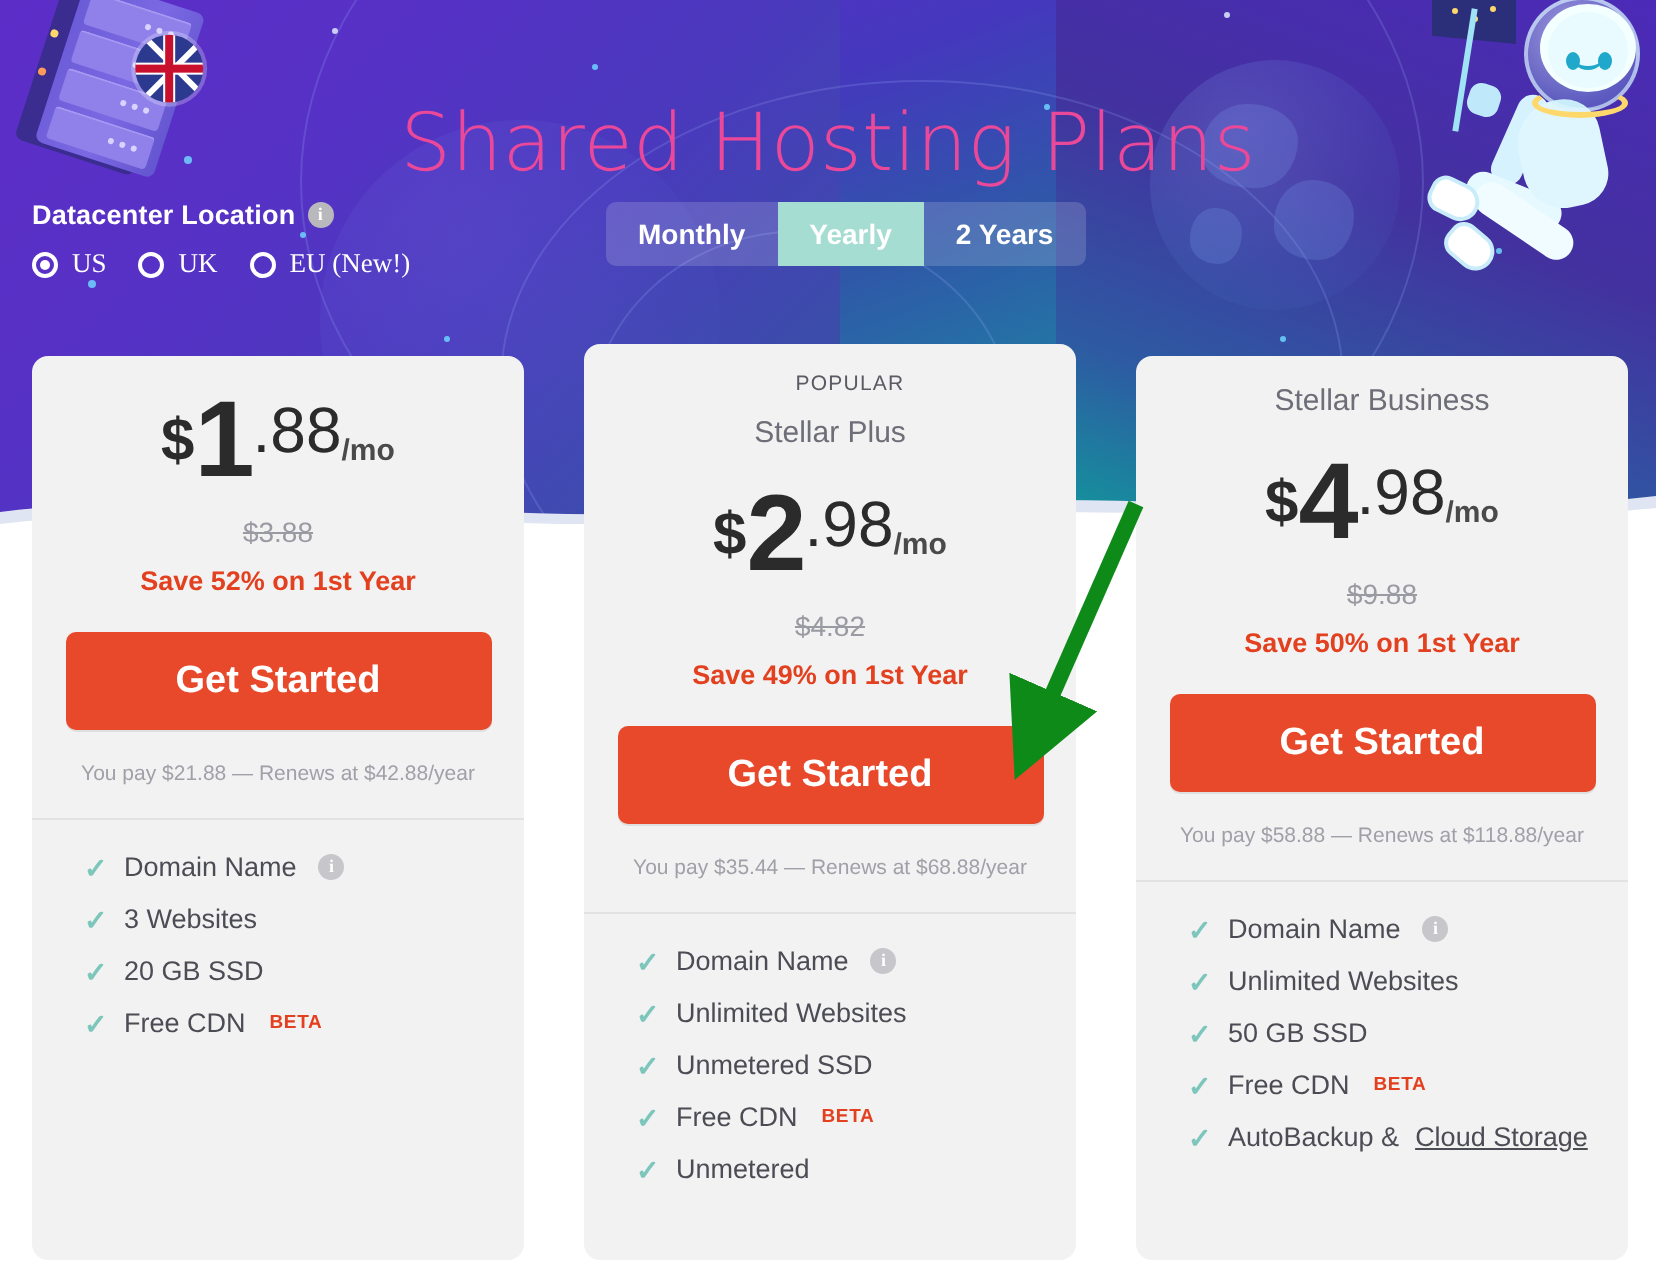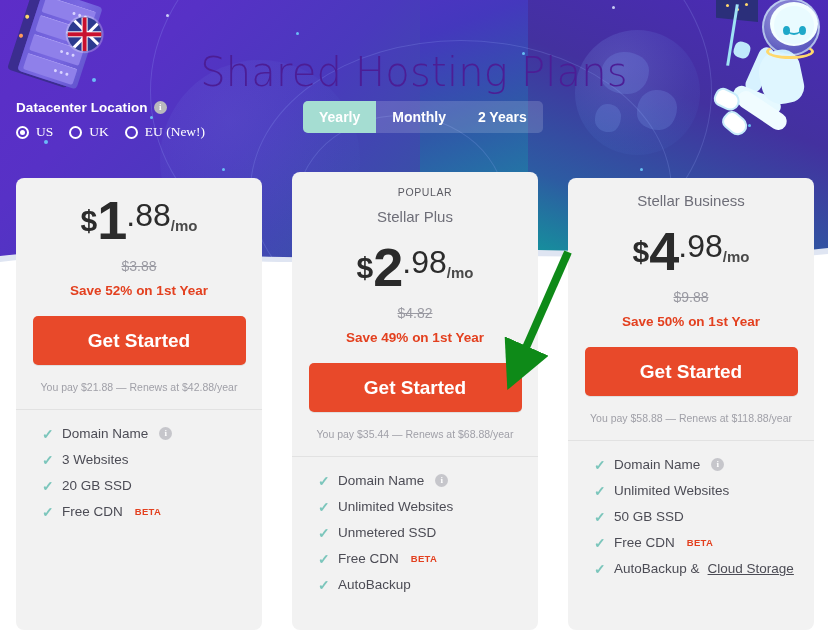--- a/index.html
+++ b/index.html
@@ -230,21 +230,21 @@
     font-family: "Liberation Sans", sans-serif;
   }
   .bill-btn.active { background: #a5ddd2; color: #ffffff; }
 
   
   .hero-title {
     position: absolute;
     left: 0; top: 22px;
     width: 828px;
     text-align: center;
-    color: #4c1d95;
+    color: #ec4899;
     font-size: 40px;
     font-weight: 300;
     letter-spacing: .2px;
     z-index: 5;
     font-family: "DejaVu Sans", sans-serif;
   }
 
   
   .cards {
     position: absolute;
@@ -472,22 +472,22 @@
       <span>UK</span>
     </label>
     <label class="dc-opt">
       <span class="radio"></span>
       <span>EU (New!)</span>
     </label>
   </div>
 </div>
 
 <div class="billing">
+  <button class="bill-btn">Monthly</button>
   <button class="bill-btn active">Yearly</button>
-  <button class="bill-btn">Monthly</button>
   <button class="bill-btn">2 Years</button>
 </div>
 
 <div class="cards">
 
   <div class="card c0">
     <div class="price">
       <span class="cur">$</span>
       <span class="whole">1</span>
       <span class="cents">.88</span>
@@ -548,21 +548,21 @@
         <span class="check">✓</span>
         <span>Unmetered SSD</span>
       </div>
       <div class="feat">
         <span class="check">✓</span>
         <span>Free CDN</span>
         <span class="beta">BETA</span>
       </div>
       <div class="feat">
         <span class="check">✓</span>
-        <span>AutoBackup</span>
+        <span>Unmetered</span>
       </div>
     </div>
   </div>
 
   <div class="card c2">
     <div class="plan-name">Stellar Business</div>
     <div class="price">
       <span class="cur">$</span>
       <span class="whole">4</span>
       <span class="cents">.98</span>

